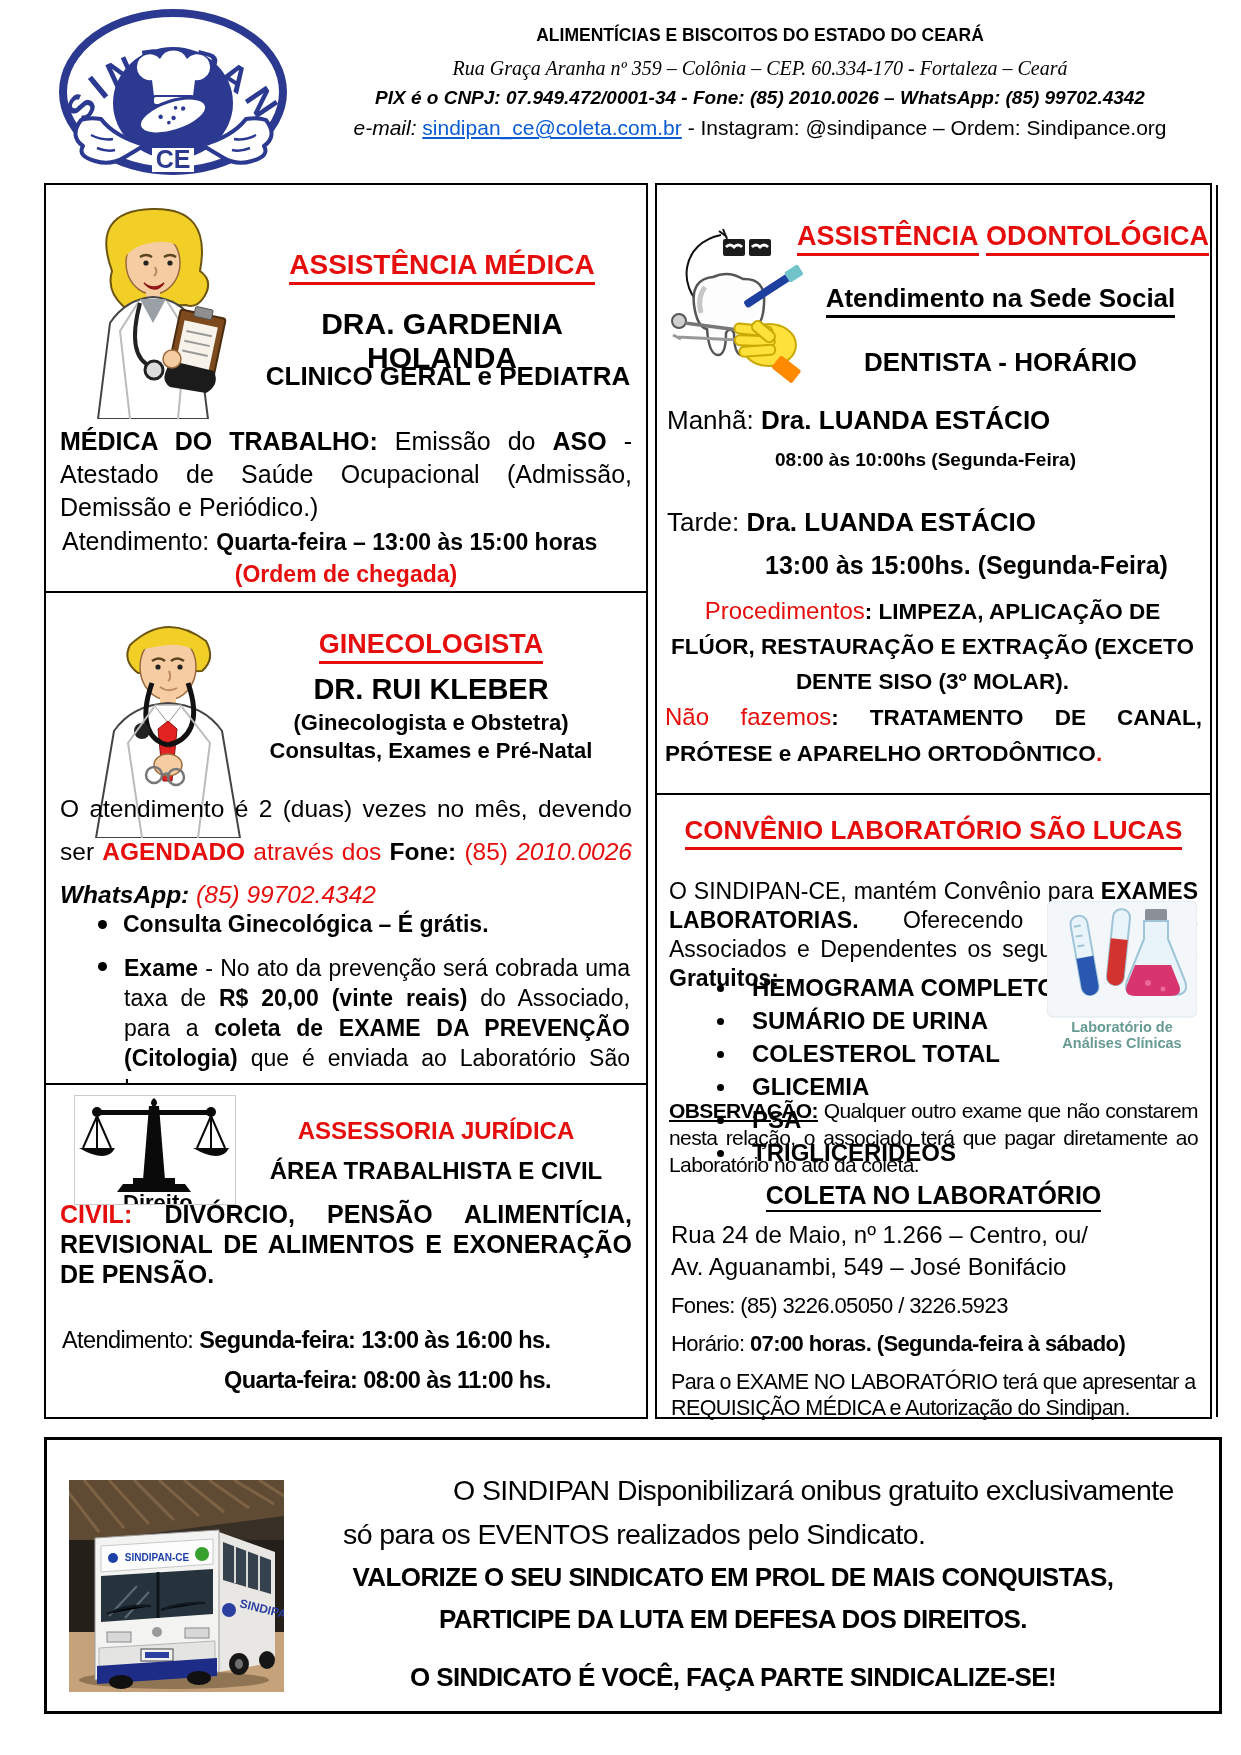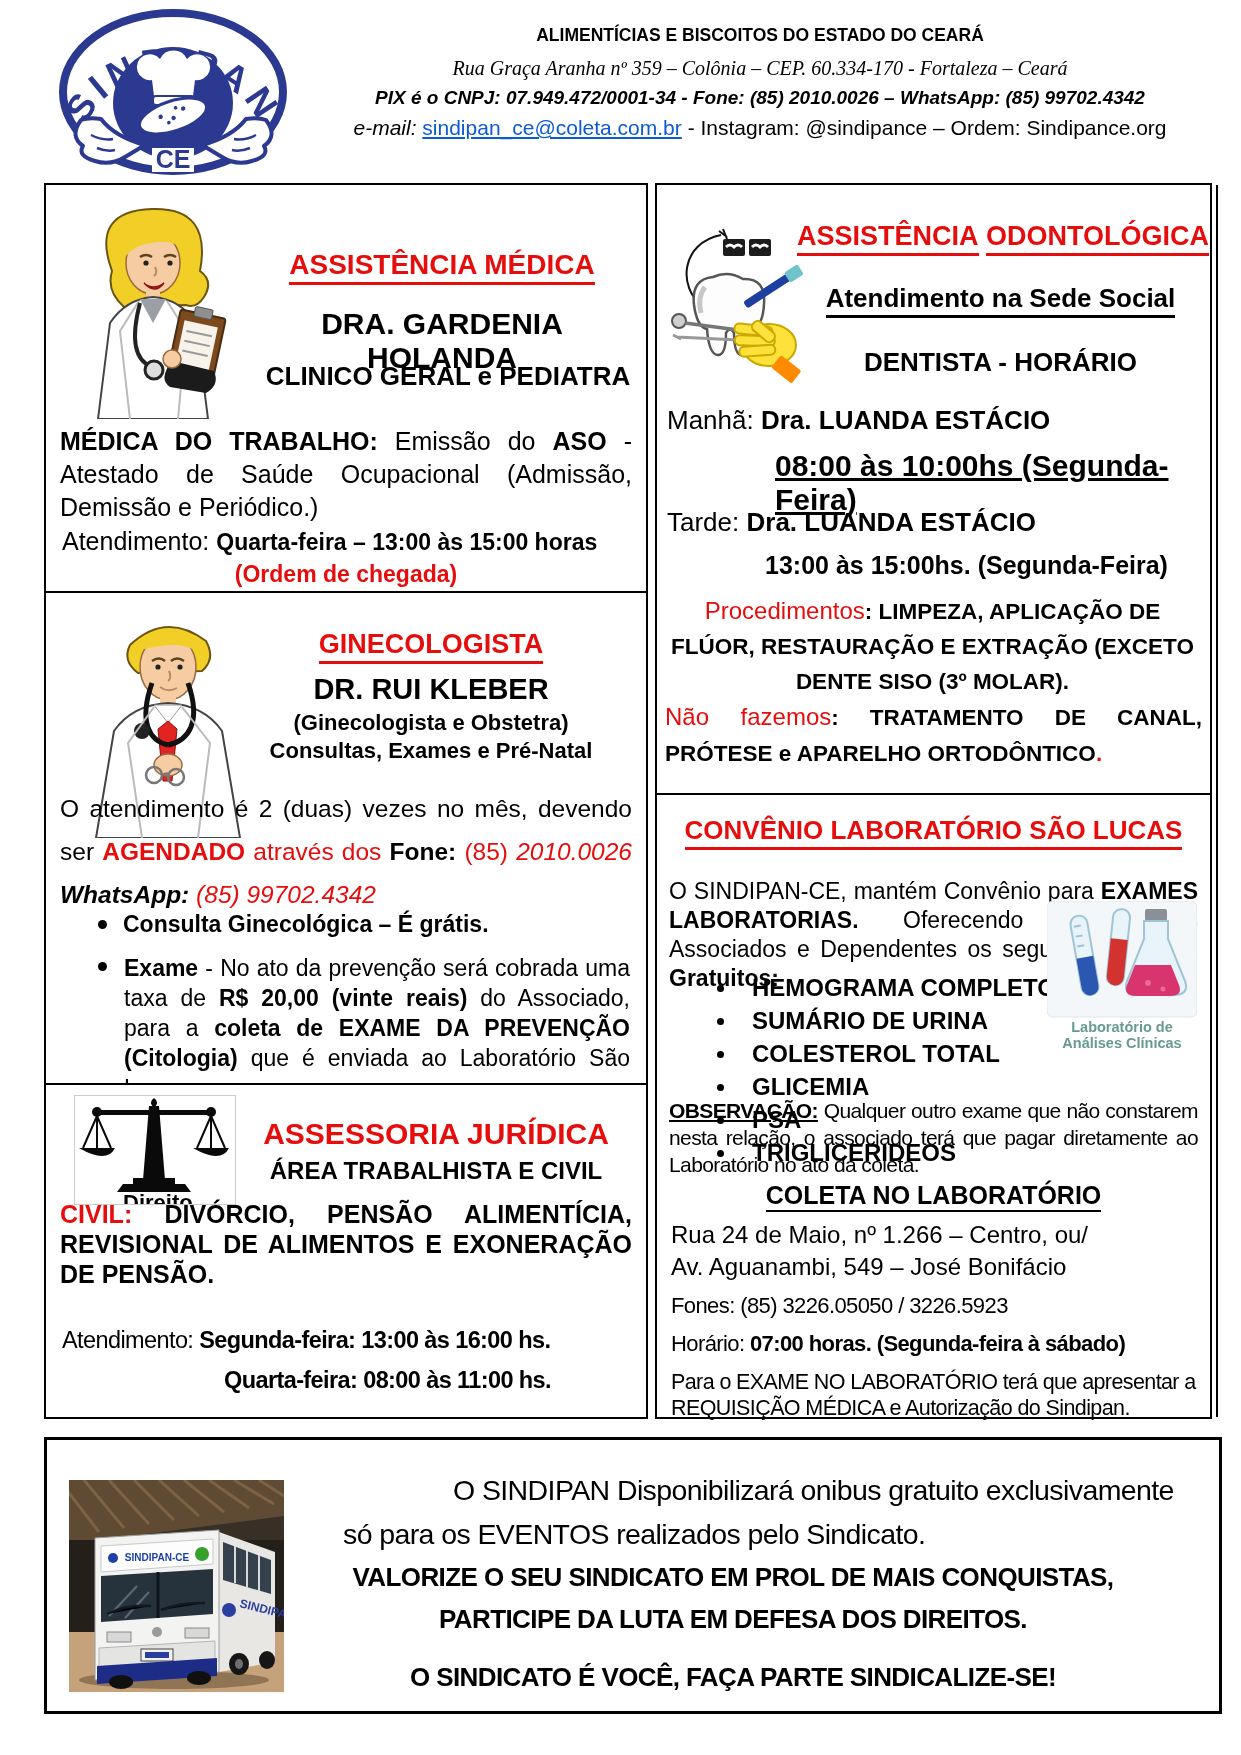--- a/index.html
+++ b/index.html
@@ -171,21 +171,21 @@
           <path d="M22,20 L8,52 M22,20 L36,52 M22,20 L22,52" stroke="#0a0a0a" stroke-width="2" fill="none"></path>
           <path d="M4,52 h36 q-8,16 -36,0z"></path>
           <path d="M136,20 L122,52 M136,20 L150,52 M136,20 L136,52" stroke="#0a0a0a" stroke-width="2" fill="none"></path>
           <path d="M118,52 h36 q-8,16 -36,0z"></path>
           <rect x="58" y="82" width="42" height="6"></rect>
           <path d="M48,88 h62 l6,8 h-74 z"></path>
         </g>
       </svg>
       <div class="b" style="position:absolute;left:48px;top:94px;font-size:22px;">Direito</div>
     </div>
-    <div class="abs ctr b red" style="left:210px;right:30px;top:32px;font-size:30px;">ASSESSORIA JURÍDICA</div>
+    <div class="abs ctr b red" style="left:210px;right:30px;top:32px;font-size:24px;">ASSESSORIA JURÍDICA</div>
     <div class="abs ctr b" style="left:210px;right:30px;top:72px;font-size:24px;">ÁREA TRABALHISTA  E CIVIL</div>
     <div class="abs just b" style="left:14px;right:14px;top:114px;font-size:25px;line-height:30px;">
       <span class="red">CIVIL:</span><span>  DIVÓRCIO,  PENSÃO  ALIMENTÍCIA, REVISIONAL DE ALIMENTOS E EXONERAÇÃO DE PENSÃO.</span>
     </div>
     <div class="abs narrow" style="left:16px;top:242px;font-size:23.5px;">
       <span>Atendimento:  </span><span class="b">Segunda-feira: 13:00 às 16:00 hs.</span>
     </div>
     <div class="abs b narrow" style="left:178px;top:282px;font-size:23.5px;">Quarta-feira: 08:00 às 11:00 hs.</div>
   </div>
 
@@ -224,21 +224,21 @@
       <span class="b red u-red">ASSISTÊNCIA</span>
       <span class="b red u-red">ODONTOLÓGICA</span>
     </div>
     <div class="abs ctr" style="left:140px;right:6px;top:98px;font-size:26px;">
       <span class="b u-blk">Atendimento na Sede Social</span>
     </div>
     <div class="abs ctr b" style="left:140px;right:6px;top:162px;font-size:26px;">DENTISTA - HORÁRIO</div>
     <div class="abs" style="left:10px;top:220px;font-size:26px;">
       <span>Manhã:  </span><span class="b">Dra. LUANDA ESTÁCIO</span>
     </div>
-    <div class="abs b" style="left:118px;top:264px;font-size:30px;text-decoration:underline;">08:00 às 10:00hs (Segunda-Feira)</div>
+    <div class="abs b" style="left:118px;top:264px;font-size:19px;">08:00 às 10:00hs (Segunda-Feira)</div>
     <div class="abs" style="left:10px;top:322px;font-size:26px;">
       <span>Tarde:   </span><span class="b">Dra.  LUANDA ESTÁCIO</span>
     </div>
     <div class="abs b" style="left:108px;top:366px;font-size:25px;">13:00 às 15:00hs. (Segunda-Feira)</div>
     <div class="abs ctr" style="left:6px;right:8px;top:408px;font-size:22.5px;line-height:35px;">
       <span class="red" style="font-size:24px;">Procedimentos</span><span class="b">: </span><span class="b">LIMPEZA, APLICAÇÃO DE FLÚOR, RESTAURAÇÃO E EXTRAÇÃO (EXCETO DENTE SISO (3º MOLAR).</span>
     </div>
     <div class="abs just" style="left:8px;right:8px;top:514px;font-size:22.5px;line-height:36px;">
       <span class="red" style="font-size:24px;">Não fazemos</span><span class="b">: </span><span class="b">TRATAMENTO DE CANAL, PRÓTESE e APARELHO ORTODÔNTICO</span><span class="b red">.</span>
     </div>

